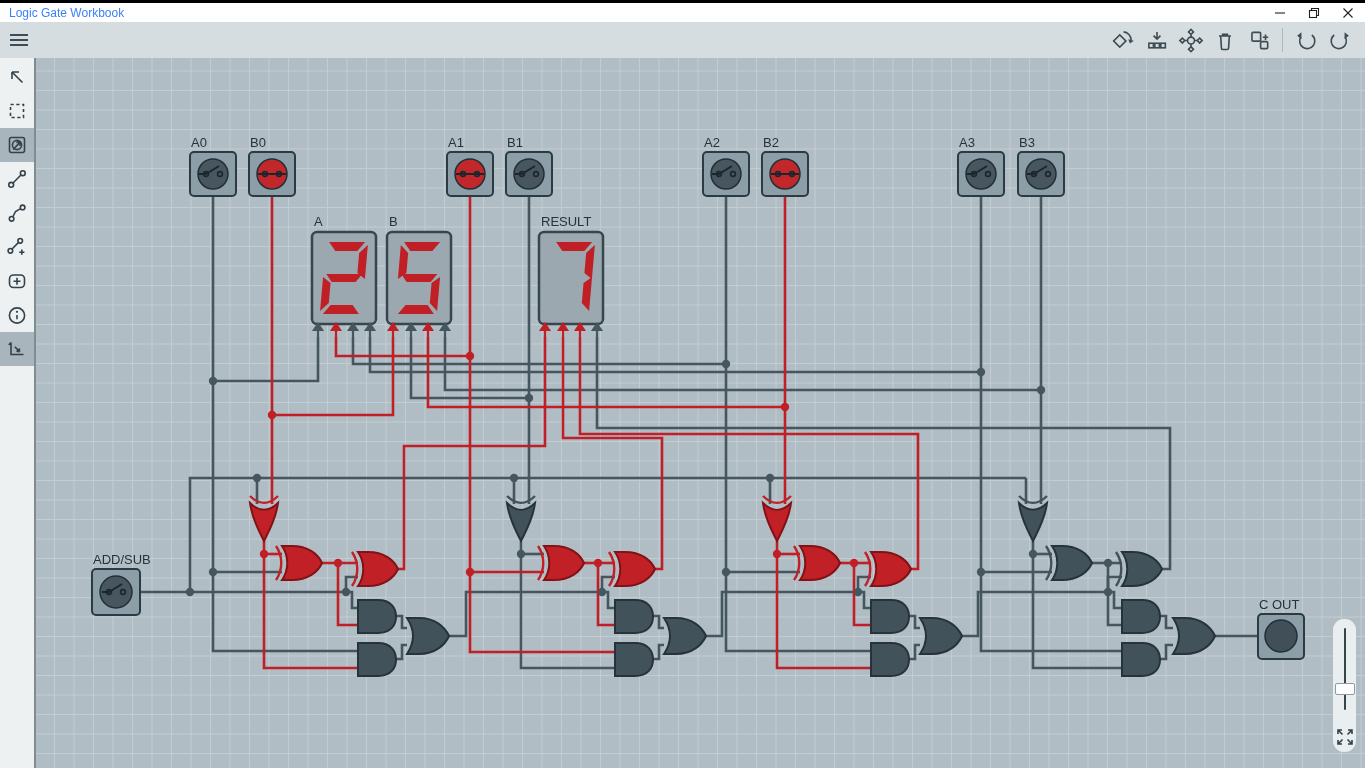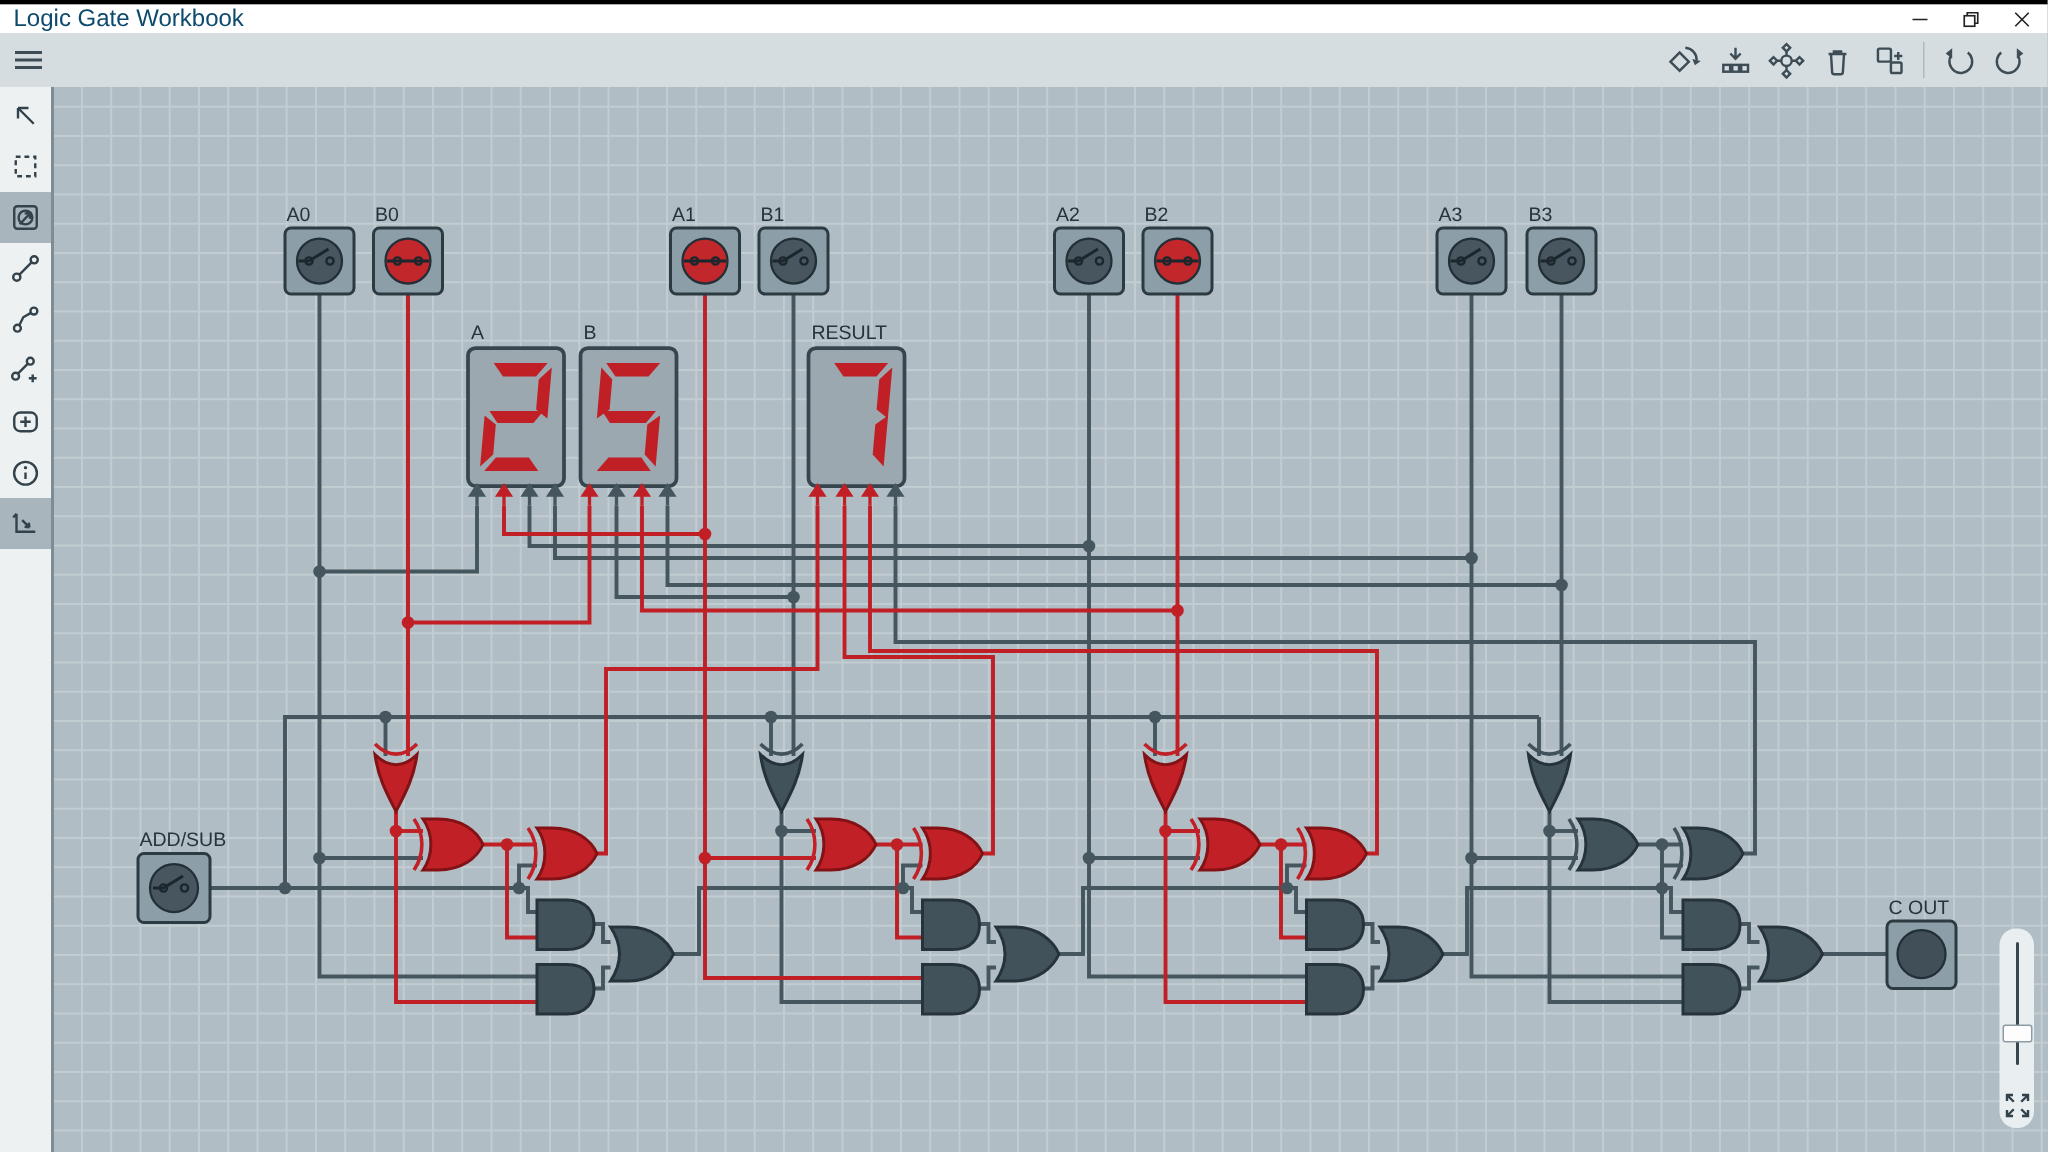--- a/index.html
+++ b/index.html
@@ -3,21 +3,21 @@
 <meta charset="utf-8">
 <style>
   html,body{margin:0;padding:0;}
   body{width:1365px;height:768px;position:relative;overflow:hidden;
        font-family:"Liberation Sans",sans-serif;background:#b1bdc4;}
 
   
   .top-strip{position:absolute;top:0;left:0;right:0;height:3px;background:#000;z-index:6;}
   .titlebar{position:absolute;top:3px;left:0;right:0;height:19px;background:#ffffff;z-index:6;
             display:flex;align-items:center;}
-  .titlebar .title{font-size:16px;color:#0c4a6e;padding-left:9px;flex:1;}
+  .titlebar .title{font-size:12px;color:#3b82f6;padding-left:9px;flex:1;}
   .winbtn{width:34px;height:19px;display:flex;align-items:center;justify-content:center;cursor:default;}
   .winbtn svg{stroke:#222;stroke-width:1.1;fill:none;}
 
   
   .toolbar{position:absolute;top:22px;left:0;right:0;height:36px;background:#d6dde0;z-index:5;
            display:flex;align-items:center;}
   .tbtn{width:34px;height:30px;display:flex;align-items:center;justify-content:center;}
   .tbtn svg{stroke:#3d4c55;stroke-width:1.5;fill:none;}
   .hamburger{margin-left:2px;}
   .tool-right{margin-left:auto;display:flex;align-items:center;padding-right:8px;}

